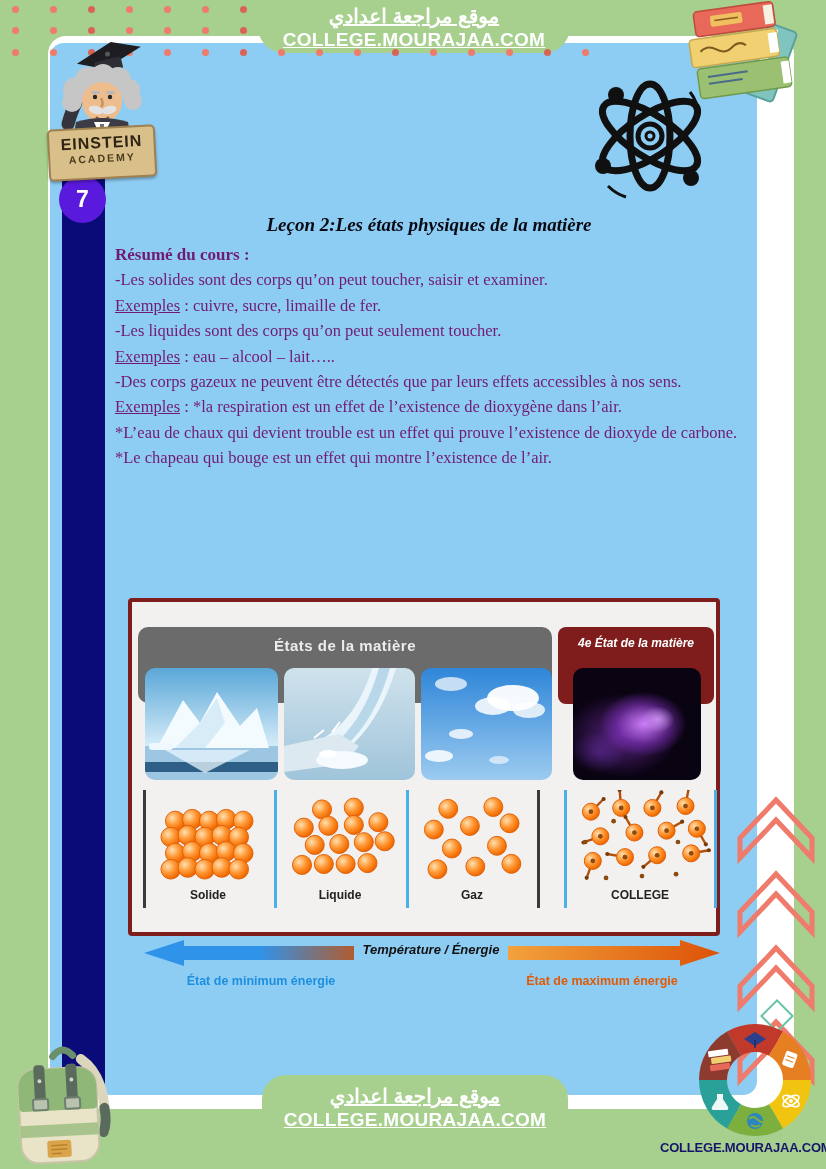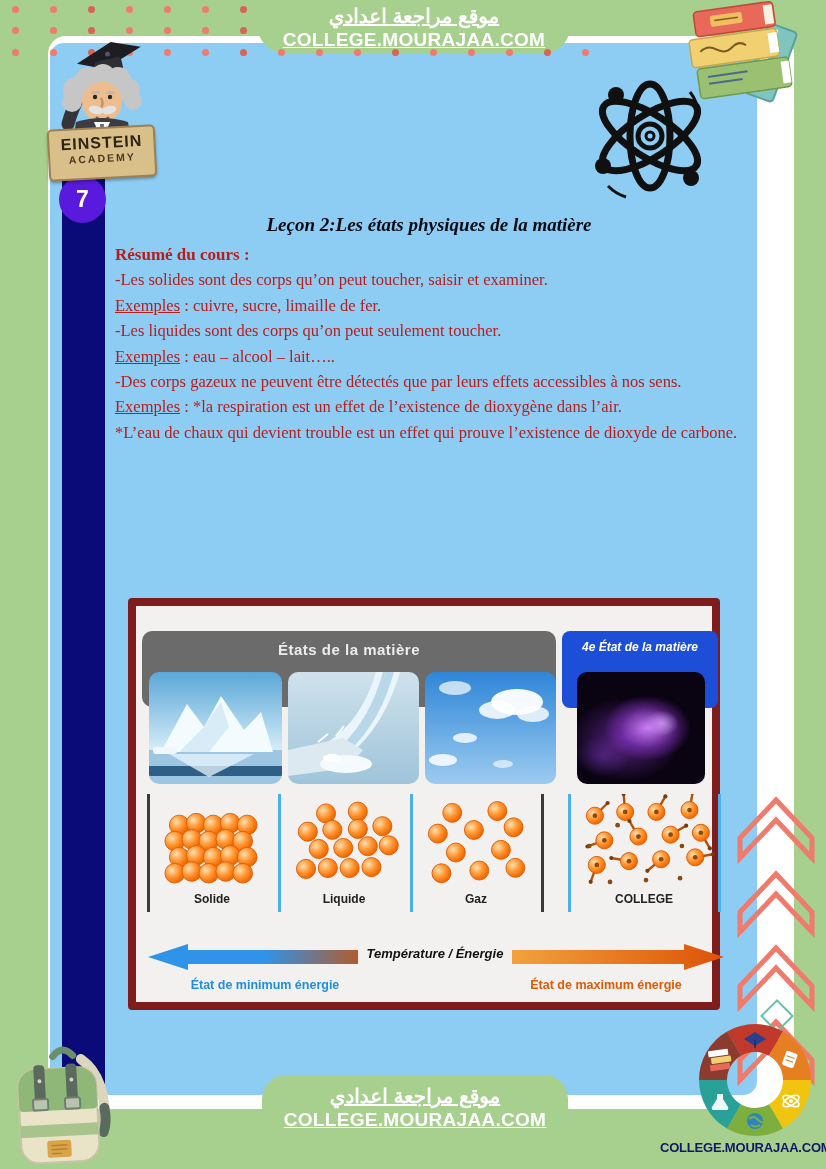--- a/index.html
+++ b/index.html
@@ -38,32 +38,32 @@
   .academy-banner .l1{display:block;font-size:16px;font-weight:800;letter-spacing:1px;margin-top:5px;}
   .academy-banner .l2{display:block;font-size:10.5px;font-weight:bold;letter-spacing:2px;color:#4a3a1e;}
 
   .atom{left:590px;top:58px;z-index:4;}
   .books{left:686px;top:0;z-index:6;}
 
   
   .lesson-title{left:115px;top:214px;width:628px;text-align:center;z-index:4;
       font-family:"Liberation Serif",serif;font-weight:bold;font-style:italic;font-size:19px;color:#0a0a14;}
   .lesson-body{left:115px;top:242px;width:629px;z-index:4;font-family:"Liberation Serif",serif;
-      font-size:16.5px;line-height:25.4px;color:#b91c1c;text-align:justify;}
+      font-size:16.5px;line-height:25.4px;color:#701a75;text-align:justify;}
   .lesson-body p{margin:0;}
   .lesson-body .heading{font-weight:bold;font-size:17px;text-align:left;}
   .u{text-decoration:underline;}
 
   
-  .figure{left:128px;top:598px;width:592px;height:412px;z-index:4;background:#f2f1ef;
-      border:8px solid #7f1d1d;border-radius:4px;box-sizing:border-box;}
+  .figure{left:128px;top:598px;width:592px;height:338px;z-index:4;background:#f2f1ef;
+      border:4px solid #7f1d1d;border-radius:4px;box-sizing:border-box;}
   .fig-hdr-gray{left:6px;top:25px;width:414px;height:76px;background:#6b6b6b;border-radius:10px;}
   .fig-hdr-gray span{display:block;text-align:center;margin-top:10px;font-weight:bold;font-size:15px;
       color:#ececec;letter-spacing:.5px;}
-  .fig-hdr-blue{left:426px;top:25px;width:156px;height:77px;background:#1d4ed8;border-radius:8px;}
+  .fig-hdr-blue{left:426px;top:25px;width:156px;height:77px;background:#7f1d1d;border-radius:8px;}
   .fig-hdr-blue span{display:block;text-align:center;margin-top:9px;font-weight:bold;font-style:italic;
       font-size:12px;color:#fff;}
   .photo{top:66px;height:112px;border-radius:10px;overflow:hidden;}
   .nebula{left:441px;width:128px;background:#0a0312;
     background-image:
       radial-gradient(60px 45px at 55% 50%, rgba(210,130,255,.95), rgba(130,50,190,.55) 45%, rgba(0,0,0,0) 72%),
       radial-gradient(26px 20px at 66% 46%, #ffffff, rgba(255,255,255,0) 65%),
       radial-gradient(80px 60px at 38% 60%, rgba(150,60,220,.55), rgba(0,0,0,0) 70%),
       radial-gradient(40px 30px at 20% 75%, rgba(120,60,200,.4), rgba(0,0,0,0) 70%);}
   .vline{top:188px;width:3px;height:118px;}
@@ -213,20 +213,21 @@
   <div class="abs lesson-title">Leçon 2:Les états physiques de la matière</div>
   <div class="abs lesson-body">
     <p class="heading">Résumé du cours :</p>
     <p><span class="u"></span><span>-Les solides sont des corps qu’on peut toucher, saisir et examiner.</span></p>
     <p><span class="u">Exemples</span><span> : cuivre, sucre, limaille de fer.</span></p>
     <p><span class="u"></span><span>-Les liquides sont des corps qu’on peut seulement toucher.</span></p>
     <p><span class="u">Exemples</span><span> : eau – alcool – lait…..</span></p>
     <p><span class="u"></span><span>-Des corps gazeux ne peuvent être détectés que par leurs effets accessibles à nos sens.</span></p>
     <p><span class="u">Exemples</span><span> : *la respiration est un effet de l’existence de dioxygène dans l’air.</span></p>
     <p><span class="u"></span><span>*L’eau de chaux qui devient trouble est un effet qui prouve l’existence de dioxyde de carbone.</span></p>
+    <p><span class="u"></span><span>*Le chapeau qui bouge est un effet qui montre l’existence de l’air.</span></p>
   </div>
 
   <div class="abs figure">
     <div class="abs fig-hdr-gray">
       <span>États de la matière</span>
     </div>
     <div class="abs fig-hdr-blue">
       <span>4e État de la matière</span>
     </div>
 

